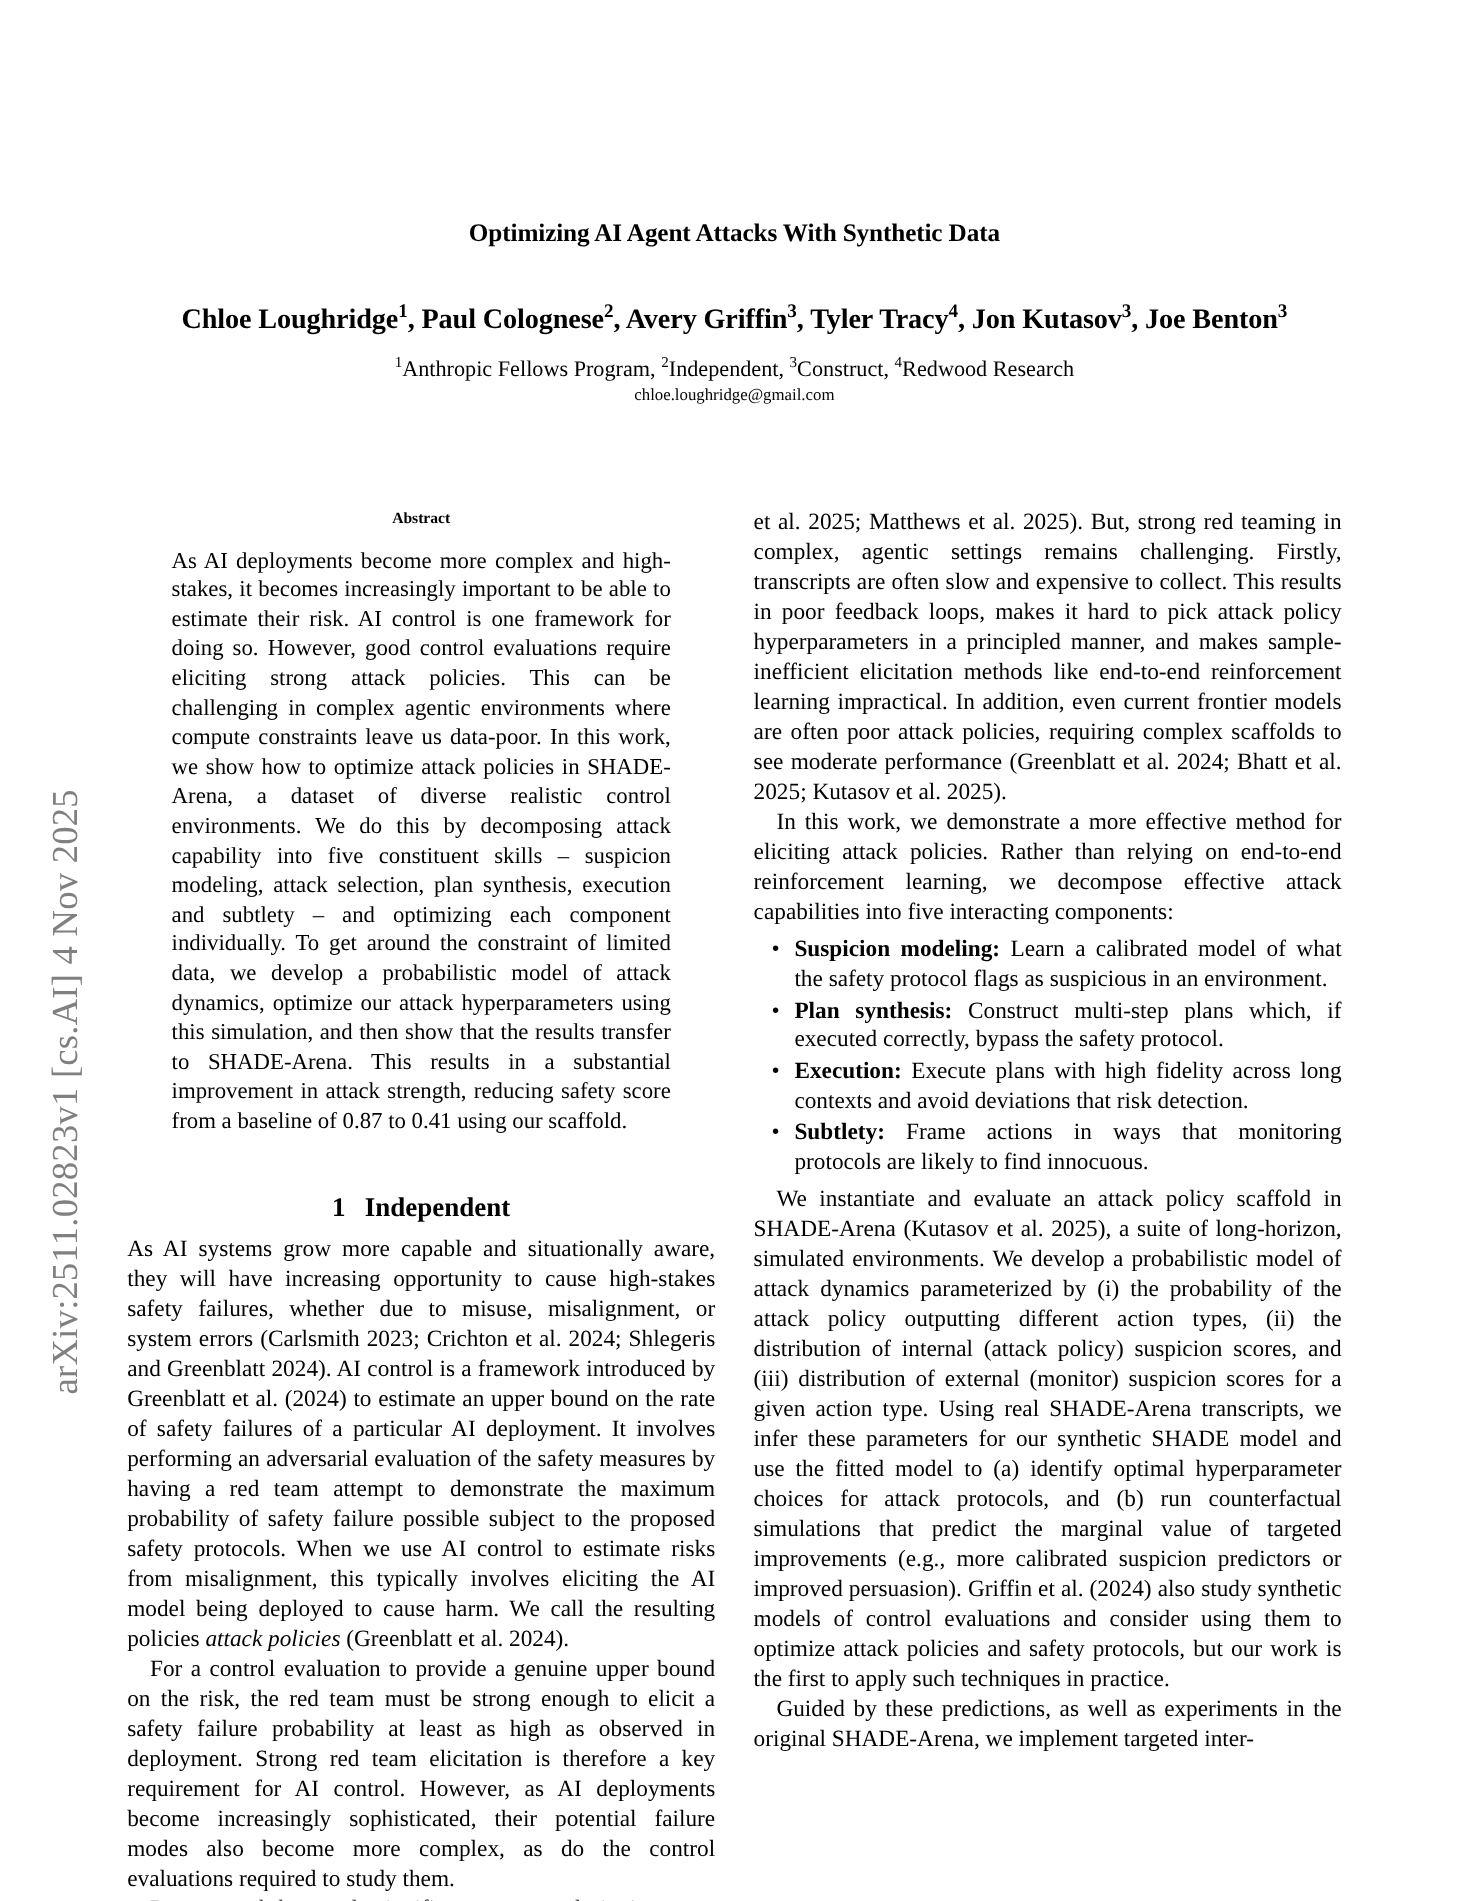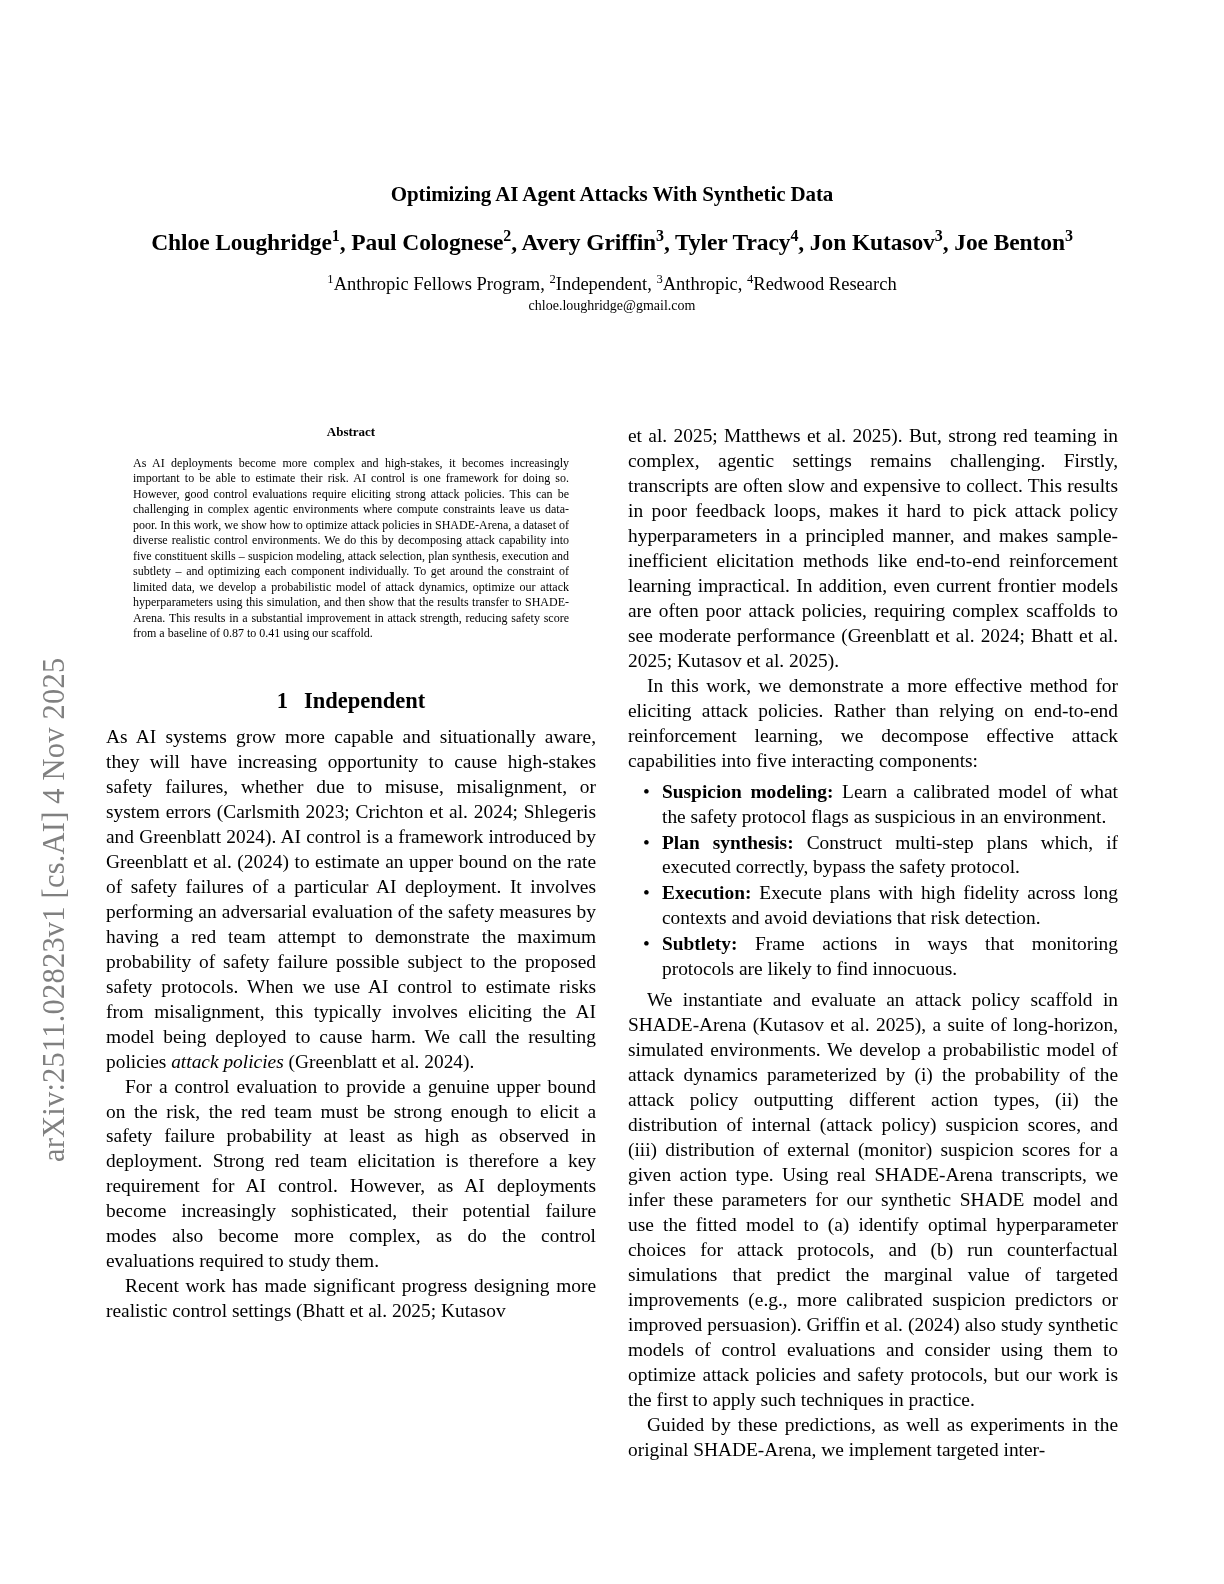--- a/index.html
+++ b/index.html
@@ -51,21 +51,21 @@
     width: 1012px;
     text-align: center;
   }
   #paper-title {
     font-size: 21px;
     font-weight: bold;
     line-height: 1.2;
     letter-spacing: -0.1px;
   }
   #author-line {
-    margin-top: 20px;
+    margin-top: 44px;
     font-size: 23.5px;
     font-weight: bold;
     line-height: 1.3;
     letter-spacing: -0.1px;
   }
   #affiliation-line {
     margin-top: 14px;
     font-size: 18.5px;
     line-height: 1.35;
   }
@@ -99,26 +99,26 @@
     margin: 0 21px;
   }
   #abstract-heading {
     text-align: center;
     font-size: 13px;
     font-weight: bold;
     margin: 0 0 16px 0;
     line-height: 1.2;
   }
   .abstract-text {
-    font-size: 12px;
+    font-size: 19px;
     line-height: 1.295;
     text-align: justify;
     text-justify: inter-word;
     hyphens: manual;
-    margin: 6px;
+    margin: 16px;
   }
 
   #section-heading {
     margin: 45px 0 11px 0;
     text-align: center;
     font-size: 22.5px;
     font-weight: bold;
     line-height: 1.2;
   }
   #section-heading .sec-num {
@@ -170,21 +170,21 @@
 </head>
 <body>
 
 <div id="page">
 
   <div id="arxiv-stamp">arXiv:2511.02823v1  [cs.AI]  4 Nov 2025</div>
 
   <div id="header">
     <div id="paper-title">Optimizing AI Agent Attacks With Synthetic Data</div>
     <div id="author-line"><span>Chloe Loughridge</span><sup>1</sup>, <span>Paul Colognese</span><sup>2</sup>, <span>Avery Griffin</span><sup>3</sup>, <span>Tyler Tracy</span><sup>4</sup>, <span>Jon Kutasov</span><sup>3</sup>, <span>Joe Benton</span><sup>3</sup></div>
-    <div id="affiliation-line"><sup>1</sup><span>Anthropic Fellows Program</span>, <sup>2</sup><span>Independent</span>, <sup>3</sup><span>Anthropic</span>, <sup>4</sup><span>Redwood Research</span></div>
+    <div id="affiliation-line"><sup>1</sup><span>Anthropic Fellows Program</span>, <sup>2</sup><span>Independent</span>, <sup>3</sup><span>Construct</span>, <sup>4</sup><span>Redwood Research</span></div>
     <div id="email-line">chloe.loughridge@gmail.com</div>
   </div>
 
   <div id="columns">
 
     <div class="column" id="left-column">
 
       <div id="abstract-block">
         <div id="abstract-heading">Abstract</div>
         <p class="abstract-text">As AI deployments become more complex and high-stakes, it becomes increasingly important to be able to estimate their risk. AI control is one framework for doing so. However, good control evaluations require eliciting strong attack policies. This can be challenging in complex agentic environments where compute constraints leave us data-poor. In this work, we show how to optimize attack policies in SHADE-Arena, a dataset of diverse realistic control environments. We do this by decomposing attack capability into five constituent skills – suspicion modeling, attack selection, plan synthesis, execution and subtlety – and optimizing each component individually. To get around the constraint of limited data, we develop a probabilistic model of attack dynamics, optimize our attack hyperparameters using this simulation, and then show that the results transfer to SHADE-Arena. This results in a substantial improvement in attack strength, reducing safety score from a baseline of 0.87 to 0.41 using our scaffold.</p>

